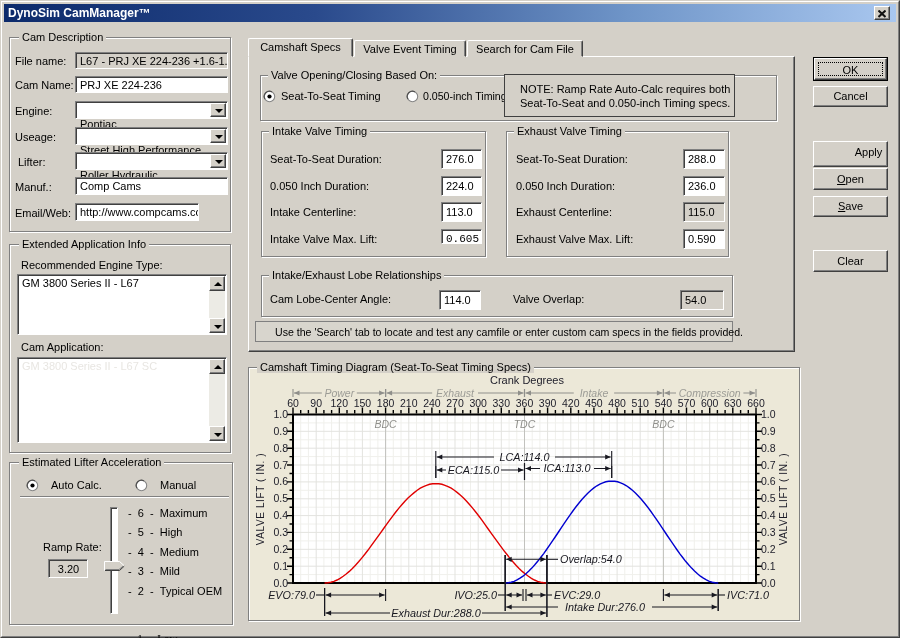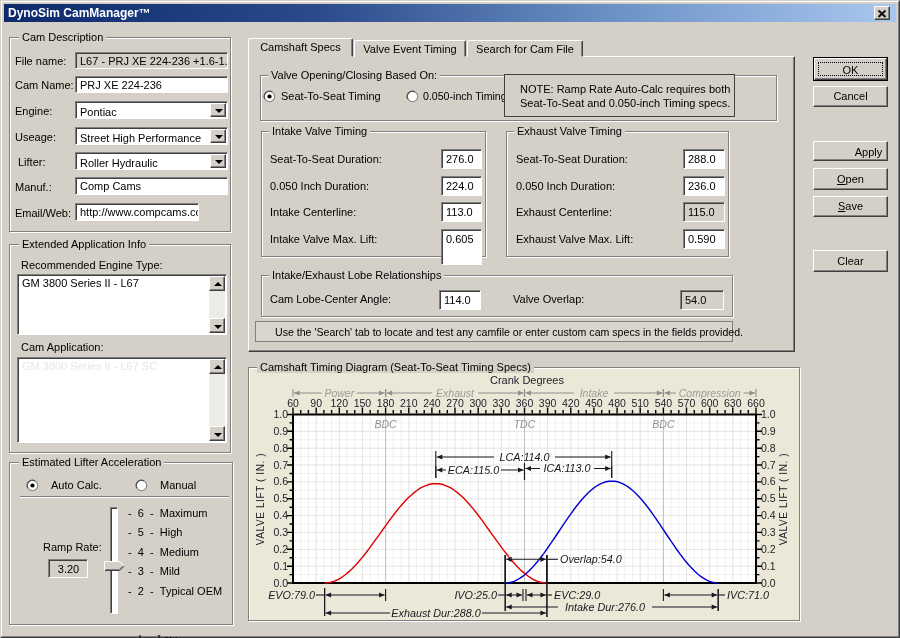--- a/index.html
+++ b/index.html
@@ -15,21 +15,21 @@
 .grp { border:1px solid #808080; box-shadow:inset 1px 1px 0 #fff, 1px 1px 0 #fff; }
 .glab { background:#d4d0c8; padding:0 3px; height:12px; line-height:12px; }
 
 .fld { background:#fff; border:1px solid; border-color:#808080 #fff #fff #808080; box-shadow:inset 1px 1px 0 #404040; padding:2px 3px 0 4px; overflow:hidden; white-space:nowrap; }
 .fld.gray { background:#d4d0c8; }
 .fld.num { padding-top:3px; font-size:11px; }
 
 .btn { background:#d4d0c8; border:1px solid; border-color:#fff #404040 #404040 #fff; box-shadow:inset -1px -1px 0 #808080; text-align:center; }
 
 .combo { background:#fff; border:1px solid; border-color:#808080 #fff #fff #808080; box-shadow:inset 1px 1px 0 #404040; }
-.combo .txt { position:absolute; left:4px; top:4px; white-space:nowrap; }
+.combo .txt { position:absolute; left:4px; top:16px; white-space:nowrap; }
 .cbtn { position:absolute; right:1px; top:1px; bottom:1px; width:16px; background:#d4d0c8; border:1px solid; border-color:#fff #404040 #404040 #fff; box-shadow:inset -1px -1px 0 #808080; }
 .arr { position:absolute; left:4px; top:5px; width:0; height:0; border:4px solid transparent; border-top:4px solid #000; }
 
 .sb { position:absolute; right:0; top:0; bottom:0; width:16px; background:#ecebe5; }
 .sbb { position:absolute; left:0; width:16px; height:15px; background:#d4d0c8; border:1px solid; border-color:#fff #404040 #404040 #fff; box-shadow:inset -1px -1px 0 #808080; }
 .tri-u { position:absolute; left:4px; top:5px; width:0; height:0; border:4px solid transparent; border-bottom:4px solid #000; border-top:none; }
 .tri-d { position:absolute; left:4px; top:6px; width:0; height:0; border:4px solid transparent; border-top:4px solid #000; border-bottom:none; }
 
 .rlab { height:13px; line-height:13px; }
 
@@ -154,21 +154,21 @@
 
 <div class="abs grp" style="left:261px;top:131px;width:225px;height:126px;"></div>
 <div class="abs glab" style="left:269px;top:125px;">Intake Valve Timing</div>
 <div class="abs lbl" style="left:270px;top:153px;">Seat-To-Seat Duration:</div>
 <div class="abs fld num" style="left:441px;top:149px;width:41px;height:20px;">276.0</div>
 <div class="abs lbl" style="left:270px;top:180px;">0.050 Inch Duration:</div>
 <div class="abs fld num" style="left:441px;top:176px;width:41px;height:20px;">224.0</div>
 <div class="abs lbl" style="left:270px;top:206px;">Intake Centerline:</div>
 <div class="abs fld num" style="left:441px;top:202px;width:41px;height:20px;">113.0</div>
 <div class="abs lbl" style="left:270px;top:233px;">Intake Valve Max. Lift:</div>
-<div class="abs fld num" style="left:441px;top:229px;width:41px;height:36px;">0.605</div>
+<div class="abs fld num" style="left:441px;top:229px;width:41px;height:15px;font-family:Liberation Mono, monospace;">0.605</div>
 
 <div class="abs grp" style="left:506px;top:131px;width:223px;height:126px;"></div>
 <div class="abs glab" style="left:514px;top:125px;">Exhaust Valve Timing</div>
 <div class="abs lbl" style="left:516px;top:153px;">Seat-To-Seat Duration:</div>
 <div class="abs fld num" style="left:683px;top:149px;width:42px;height:20px;">288.0</div>
 <div class="abs lbl" style="left:516px;top:180px;">0.050 Inch Duration:</div>
 <div class="abs fld num" style="left:683px;top:176px;width:42px;height:20px;">236.0</div>
 <div class="abs lbl" style="left:516px;top:206px;">Exhaust Centerline:</div>
 <div class="abs fld num gray" style="left:683px;top:202px;width:42px;height:20px;">115.0</div>
 <div class="abs lbl" style="left:516px;top:233px;">Exhaust Valve Max. Lift:</div>
@@ -182,21 +182,21 @@
 <div class="abs fld num gray" style="left:680px;top:290px;width:44px;height:20px;">54.0</div>
 
 <div class="abs" style="left:255px;top:321px;width:478px;height:21px;background:#d8d5cd;border:1px solid #808080;padding:4px 0 0 19px;white-space:nowrap;font-size:10.6px;">Use the 'Search' tab to locate and test any camfile or enter custom cam specs in the fields provided.</div>
 
 <div class="abs" style="left:813px;top:57px;width:75px;height:24px;border:1px solid #000;background:#d4d0c8;">
   <div class="abs btn" style="inset:0;">
       <div class="abs" style="inset:3px;border:1px dotted #000;line-height:15px;">OK</div>
     </div>
 </div>
 <div class="abs btn" style="left:813px;top:86px;width:75px;height:21px;line-height:19px;">Cancel</div>
-<div class="abs btn" style="left:813px;top:141px;width:75px;height:20px;line-height:20px;padding-left:36px;">Apply</div>
+<div class="abs btn" style="left:813px;top:141px;width:75px;height:26px;line-height:20px;padding-left:36px;">Apply</div>
 <div class="abs btn" style="left:813px;top:168px;width:75px;height:22px;line-height:20px;"><u>O</u>pen</div>
 <div class="abs btn" style="left:813px;top:196px;width:75px;height:21px;line-height:19px;"><u>S</u>ave</div>
 <div class="abs btn" style="left:813px;top:250px;width:75px;height:22px;line-height:20px;">Clear</div>
 
 <div class="abs" style="left:248px;top:367px;width:552px;height:254px;border:1px solid #808080;box-shadow:inset 1px 1px 0 #fff, 1px 1px 0 #fff;background:#ece8d8;"></div>
 <div class="abs glab" style="left:257px;top:361px;">Camshaft Timing Diagram (Seat-To-Seat Timing Specs)</div>
 <svg class="abs" style="left:249px;top:368px;" width="550" height="252" viewBox="0 0 550 252">
 <rect x="44" y="46.5" width="463" height="168.5" fill="#ffffff"></rect>
 <path d="M51.7 46.5 V215 M59.4 46.5 V215 M74.9 46.5 V215 M82.6 46.5 V215 M98.0 46.5 V215 M105.7 46.5 V215 M121.2 46.5 V215 M128.9 46.5 V215 M144.3 46.5 V215 M152.0 46.5 V215 M167.5 46.5 V215 M175.2 46.5 V215 M190.6 46.5 V215 M198.3 46.5 V215 M213.8 46.5 V215 M221.5 46.5 V215 M236.9 46.5 V215 M244.6 46.5 V215 M260.1 46.5 V215 M267.8 46.5 V215 M283.2 46.5 V215 M290.9 46.5 V215 M306.4 46.5 V215 M314.1 46.5 V215 M329.5 46.5 V215 M337.2 46.5 V215 M352.7 46.5 V215 M360.4 46.5 V215 M375.8 46.5 V215 M383.5 46.5 V215 M399.0 46.5 V215 M406.7 46.5 V215 M422.1 46.5 V215 M429.8 46.5 V215 M445.3 46.5 V215 M453.0 46.5 V215 M468.4 46.5 V215 M476.1 46.5 V215 M491.6 46.5 V215 M499.3 46.5 V215 M44 206.6 H507 M44 189.7 H507 M44 172.9 H507 M44 156.0 H507 M44 139.2 H507 M44 122.3 H507 M44 105.5 H507 M44 88.6 H507 M44 71.8 H507 M44 54.9 H507" stroke="#f0f0ec" stroke-width="1" fill="none"></path>
 <path d="M67.2 46.5 V215 M90.3 46.5 V215 M113.4 46.5 V215 M136.6 46.5 V215 M159.8 46.5 V215 M182.9 46.5 V215 M206.0 46.5 V215 M229.2 46.5 V215 M252.3 46.5 V215 M275.5 46.5 V215 M298.6 46.5 V215 M321.8 46.5 V215 M344.9 46.5 V215 M368.1 46.5 V215 M391.2 46.5 V215 M414.4 46.5 V215 M437.5 46.5 V215 M460.7 46.5 V215 M483.8 46.5 V215 M44 198.2 H507 M44 181.3 H507 M44 164.4 H507 M44 147.6 H507 M44 130.8 H507 M44 113.9 H507 M44 97.0 H507 M44 80.2 H507 M44 63.3 H507" stroke="#e3e3df" stroke-width="1" fill="none"></path>

